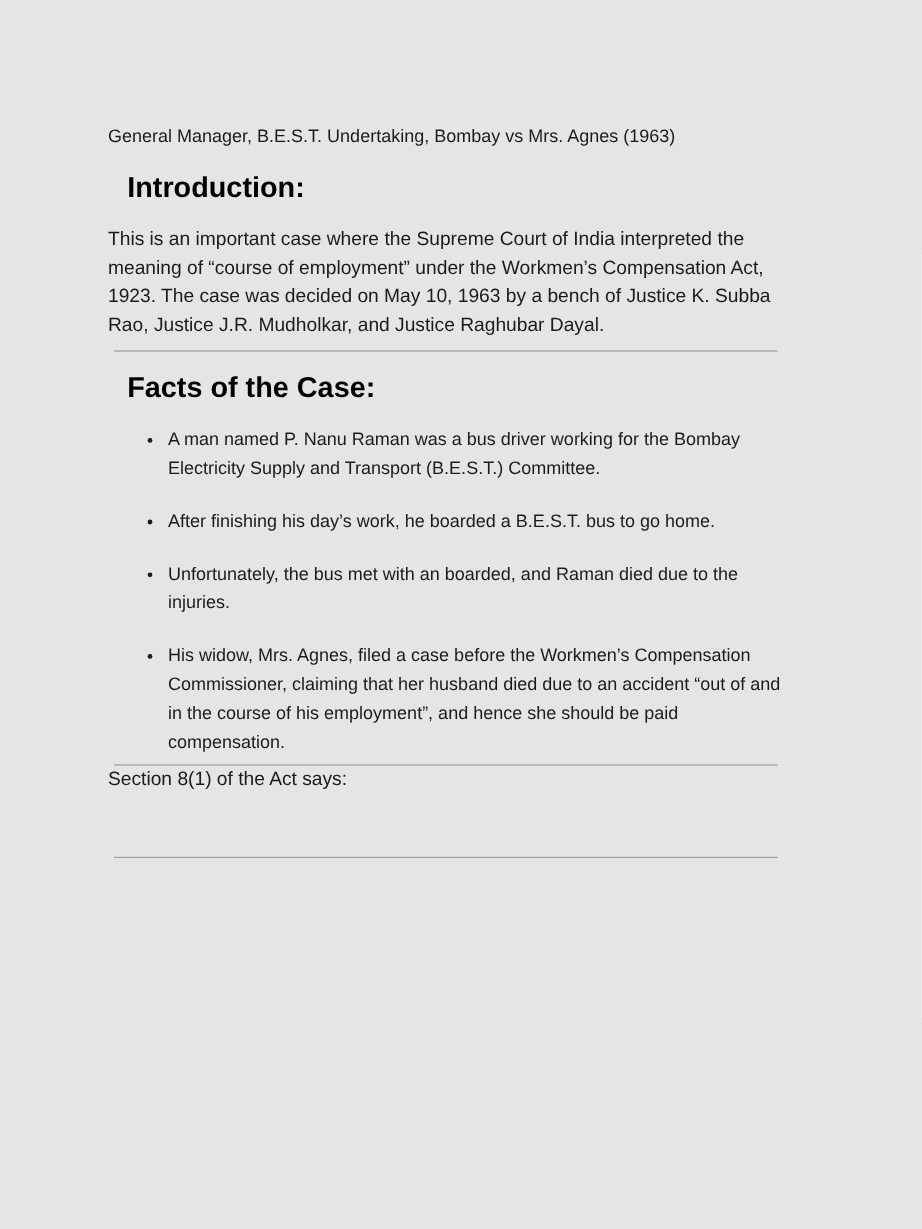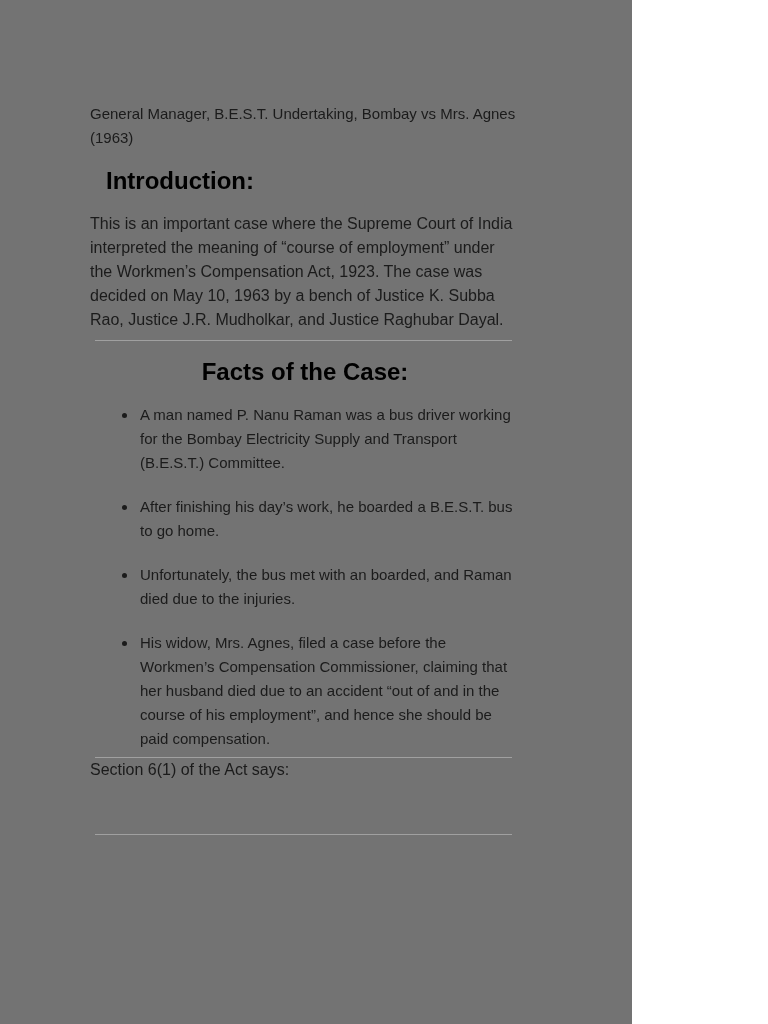--- a/index.html
+++ b/index.html
@@ -9,40 +9,40 @@
   }
   body {
     width: 768px;
     height: 1024px;
     overflow: hidden;
     font-family: "Liberation Sans", sans-serif;
     color: #1b1b1b;
   }
   .page {
     box-sizing: border-box;
-    width: 632px;
+    width: 768px;
     height: 1024px;
     padding: 102px 112px 0 90px;
-    background: #737373;
+    background: #e5e5e5;
   }
   .doc-title {
     margin: 0;
     font-size: 15px;
     line-height: 24px;
     color: #1b1b1b;
   }
   h2.sec-heading {
     font-size: 24px;
     line-height: 30px;
     font-weight: 700;
     color: #000000;
     margin: 16px;
   }
   .h-intro  { margin: 24px 0 14px 0; }
-  .h-facts  { margin: 32px 0 0 0; text-align: center; }
+  .h-facts  { margin: 32px 0 0 0; }
   .h-issue  { margin: 30px 0 14px 0; }
   p.body-text {
     font-size: 16px;
     line-height: 24px;
     margin: 0;
     color: #1b1b1b;
   }
   hr.divider {
     border: none;
     border-top: 1px solid #a0a0a0;
@@ -87,18 +87,18 @@
       <li>A man named P. Nanu Raman was a bus driver working for the Bombay Electricity Supply and Transport (B.E.S.T.) Committee.</li>
       <li>After finishing his day’s work, he boarded a B.E.S.T. bus to go home.</li>
       <li>Unfortunately, the bus met with an boarded, and Raman died due to the injuries.</li>
       <li>His widow, Mrs. Agnes, filed a case before the Workmen’s Compensation Commissioner, claiming that her husband died due to an accident “out of and in the course of his employment”, and hence she should be paid compensation.</li>
     </ul>
   </section>
 
   <hr class="divider divider-2">
 
   <section>
-    <p class="body-text section-footer">Section 6(1) of the Act says:</p>
+    <p class="body-text section-footer">Section 8(1) of the Act says:</p>
   </section>
 
   <hr class="divider divider-3">
 
 </div>
 
 </body></html>

